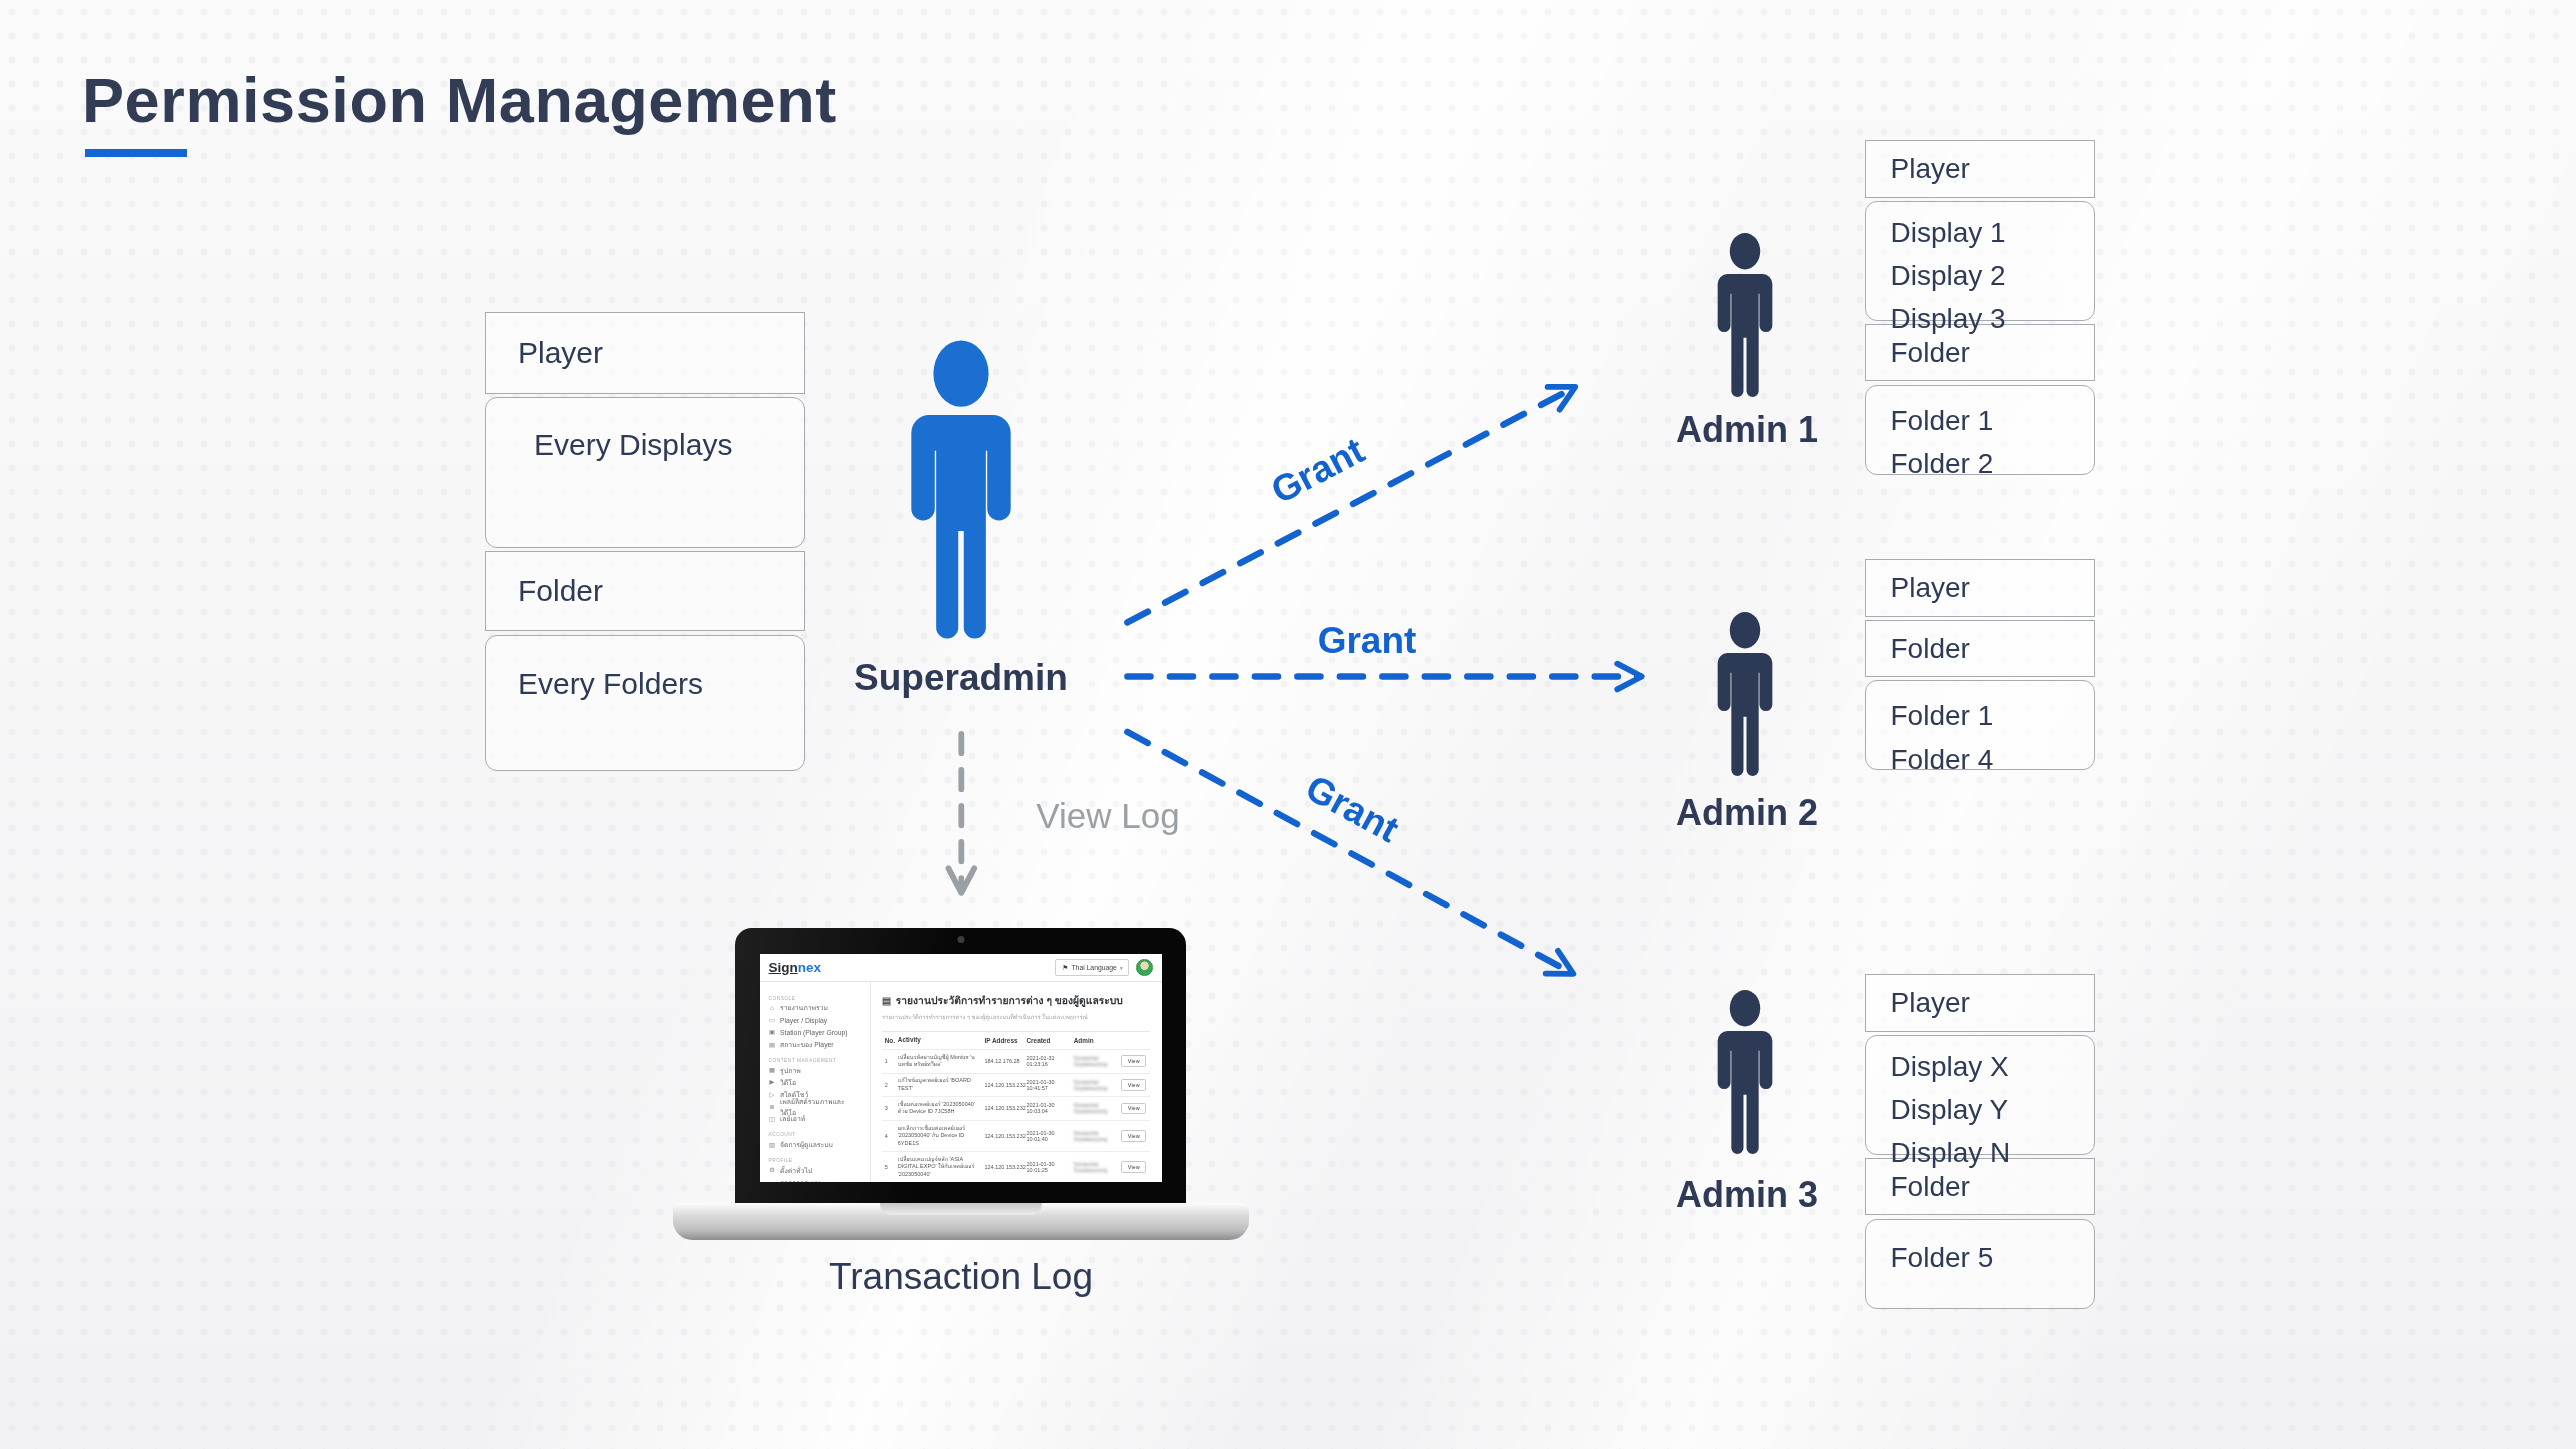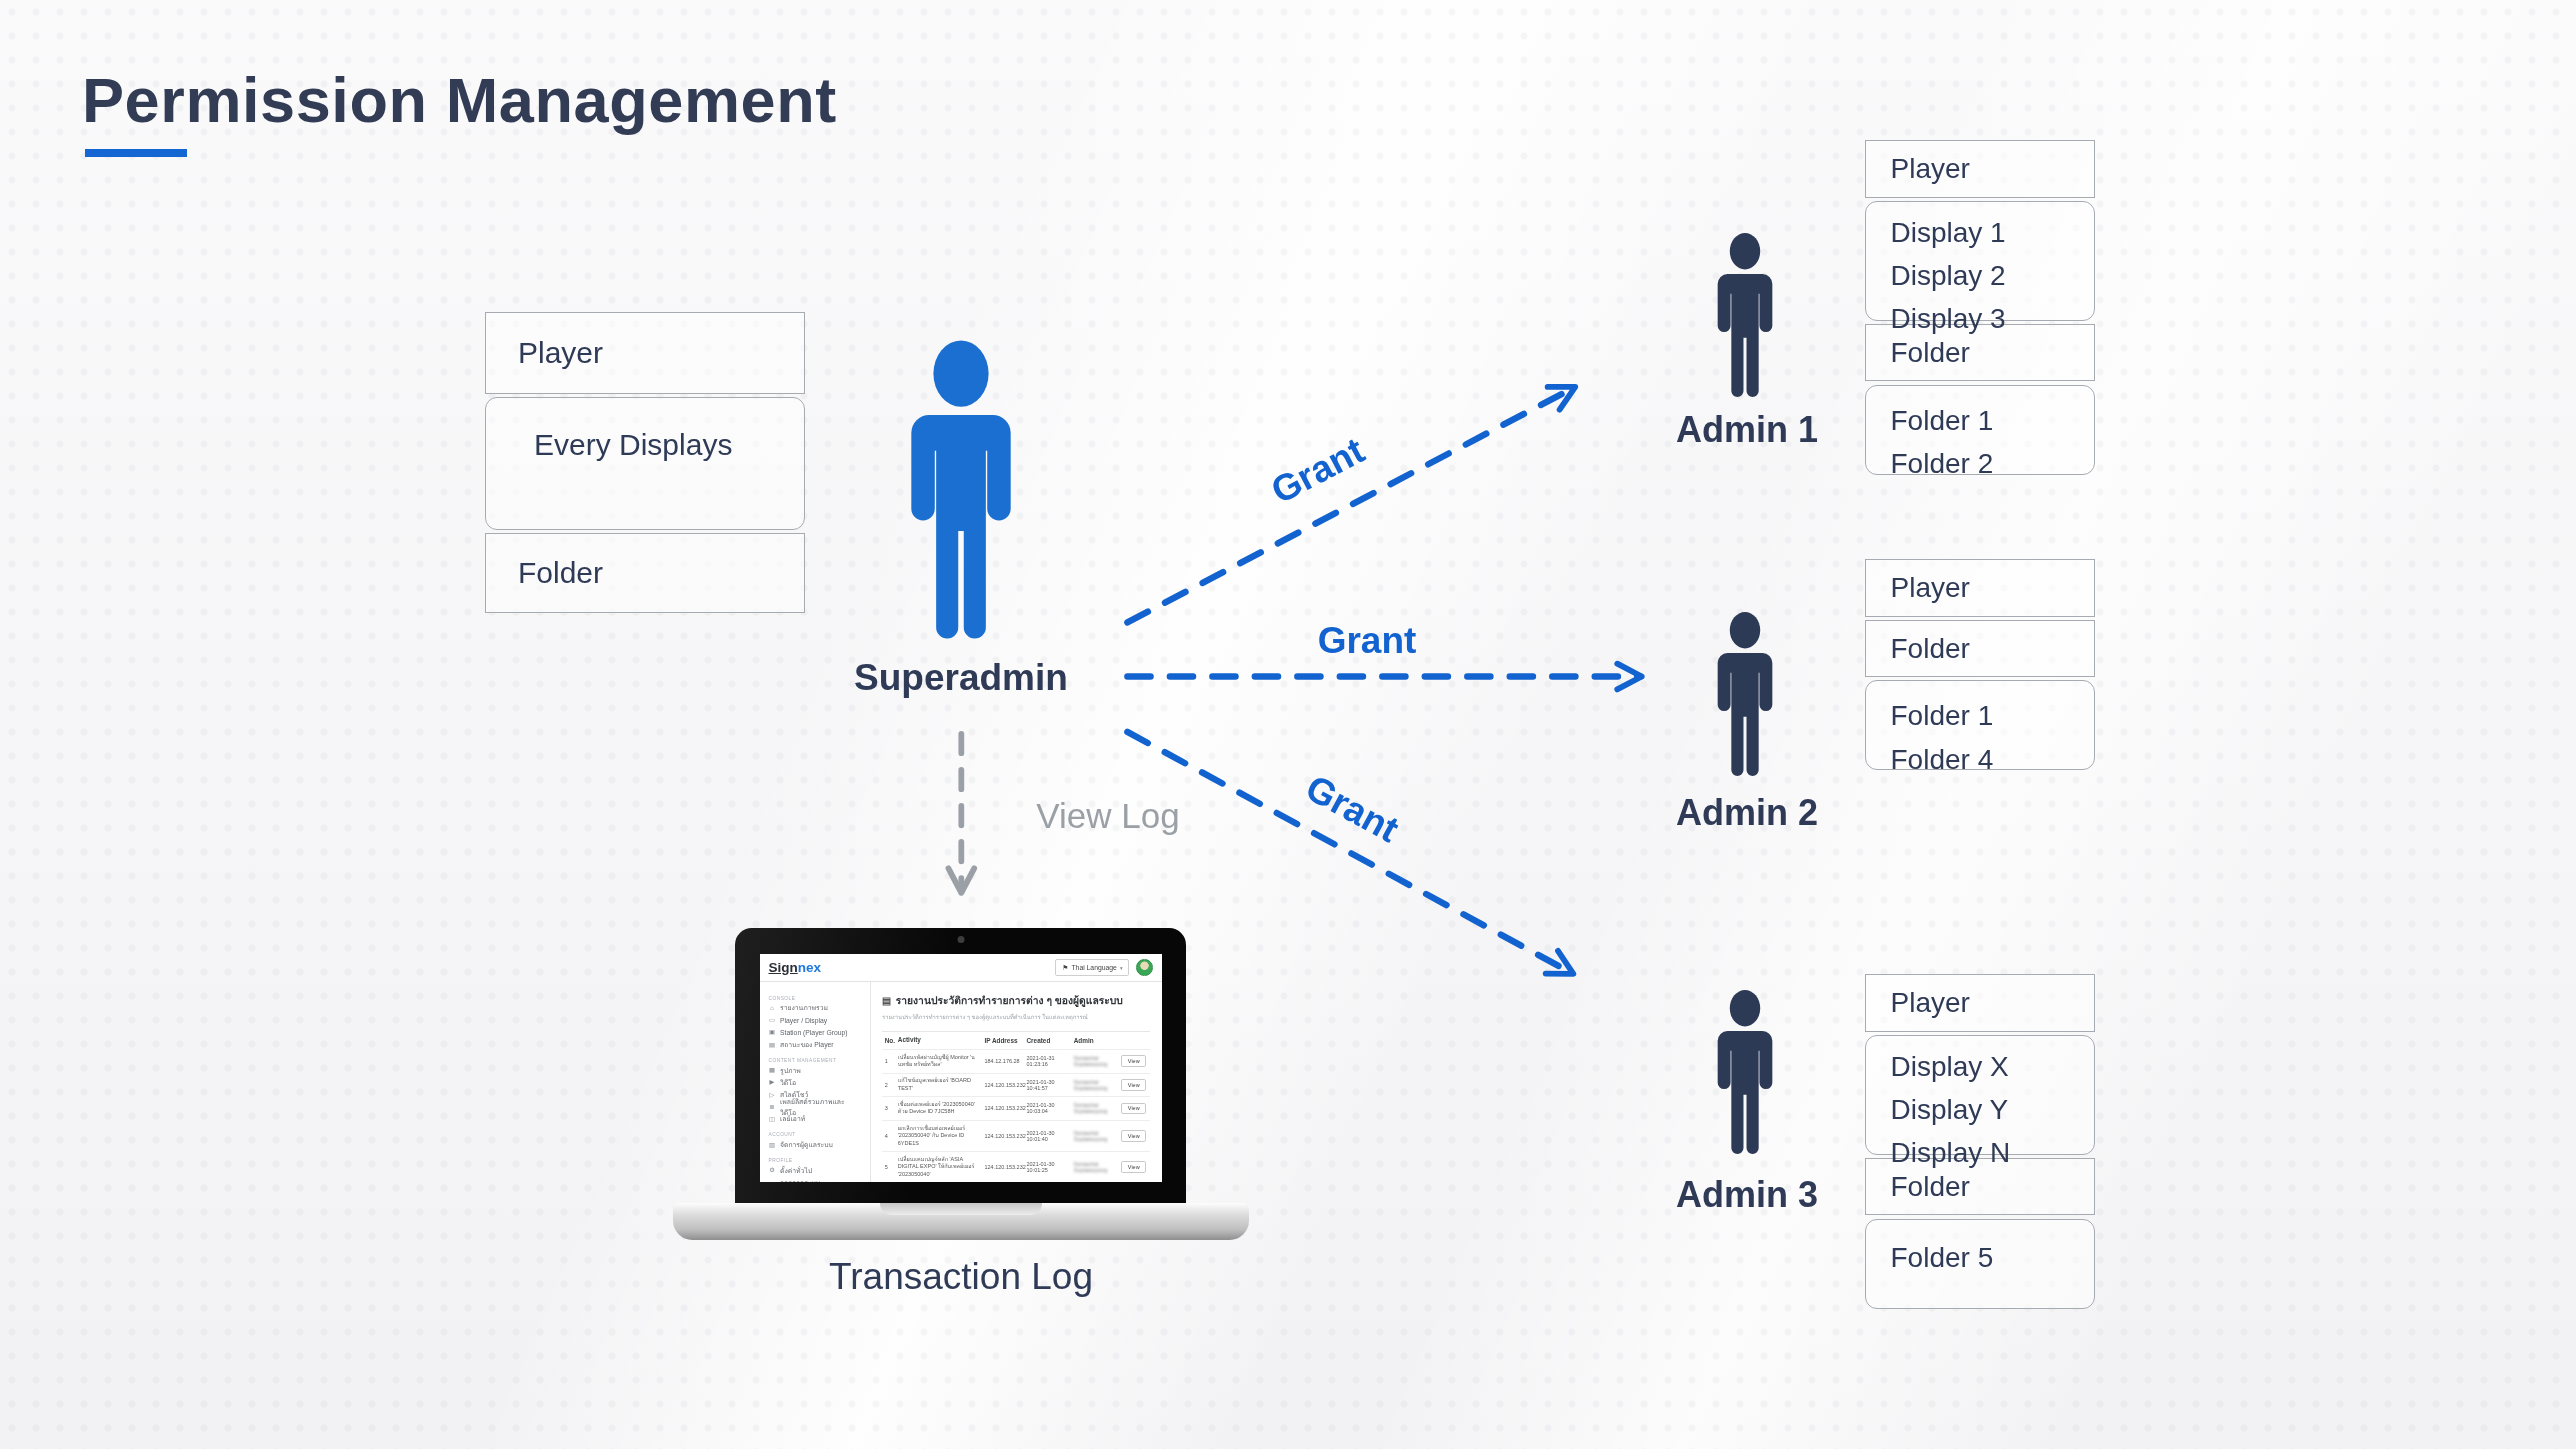--- a/index.html
+++ b/index.html
@@ -32,21 +32,21 @@
   .perm-row{
     border:1.9px solid #a6abb2; background:rgba(255,255,255,0.55);
     margin-bottom:3.2px; color:#2e3a56; display:flex; align-items:center;
     white-space:pre-line;
   }
   .perm-row.top-align{ align-items:flex-start;border-radius:12px; }
 
   .left-table{ left:485px; top:312px; width:320px; }
   .left-table .perm-row{ font-size:30px; font-weight:500; padding-left:32px; }
   .left-table .r0{ height:82px; }
-  .left-table .r1{ height:133px; padding-top:24.5px; line-height:1.45;padding-left:48px; }
+  .left-table .r1{ height:151px; padding-top:24.5px; line-height:1.45;padding-left:48px; }
   .left-table .r2{ height:80px; }
   .left-table .r3{ height:136px; padding-top:26px; line-height:1.45; }
 
   .admin-table{ width:230px; }
   .admin-table .perm-row{ font-size:28px; font-weight:500; padding-left:24.5px; }
   .admin-table .r0{ height:58px; }
   .admin-table .r1{ height:120px; padding-top:10.3px; line-height:1.52; }
   .admin-table .r2{ height:57px; }
   .admin-table .r3{ height:90px; padding-top:13px; line-height:1.55; }
   .admin-table.t1{ left:1865px; top:140px; }
@@ -186,20 +186,21 @@
 
 <div class="canvas">
 
   <div class="page-title">Permission Management</div>
   <div class="title-underline"></div>
 
   <div class="perm-table left-table">
     <div class="perm-row r0">Player</div>
     <div class="perm-row r1 top-align">Every Displays</div>
     <div class="perm-row r2">Folder</div>
+    <div class="perm-row r3 top-align">Every Folders</div>
   </div>
 
   <div class="person person-superadmin">
     <svg viewBox="0 0 100 216">
         <use href="#person-glyph"></use>
       </svg>
   </div>
   <div class="figure-label label-superadmin">Superadmin</div>
 
   <div class="person person-admin a1">

